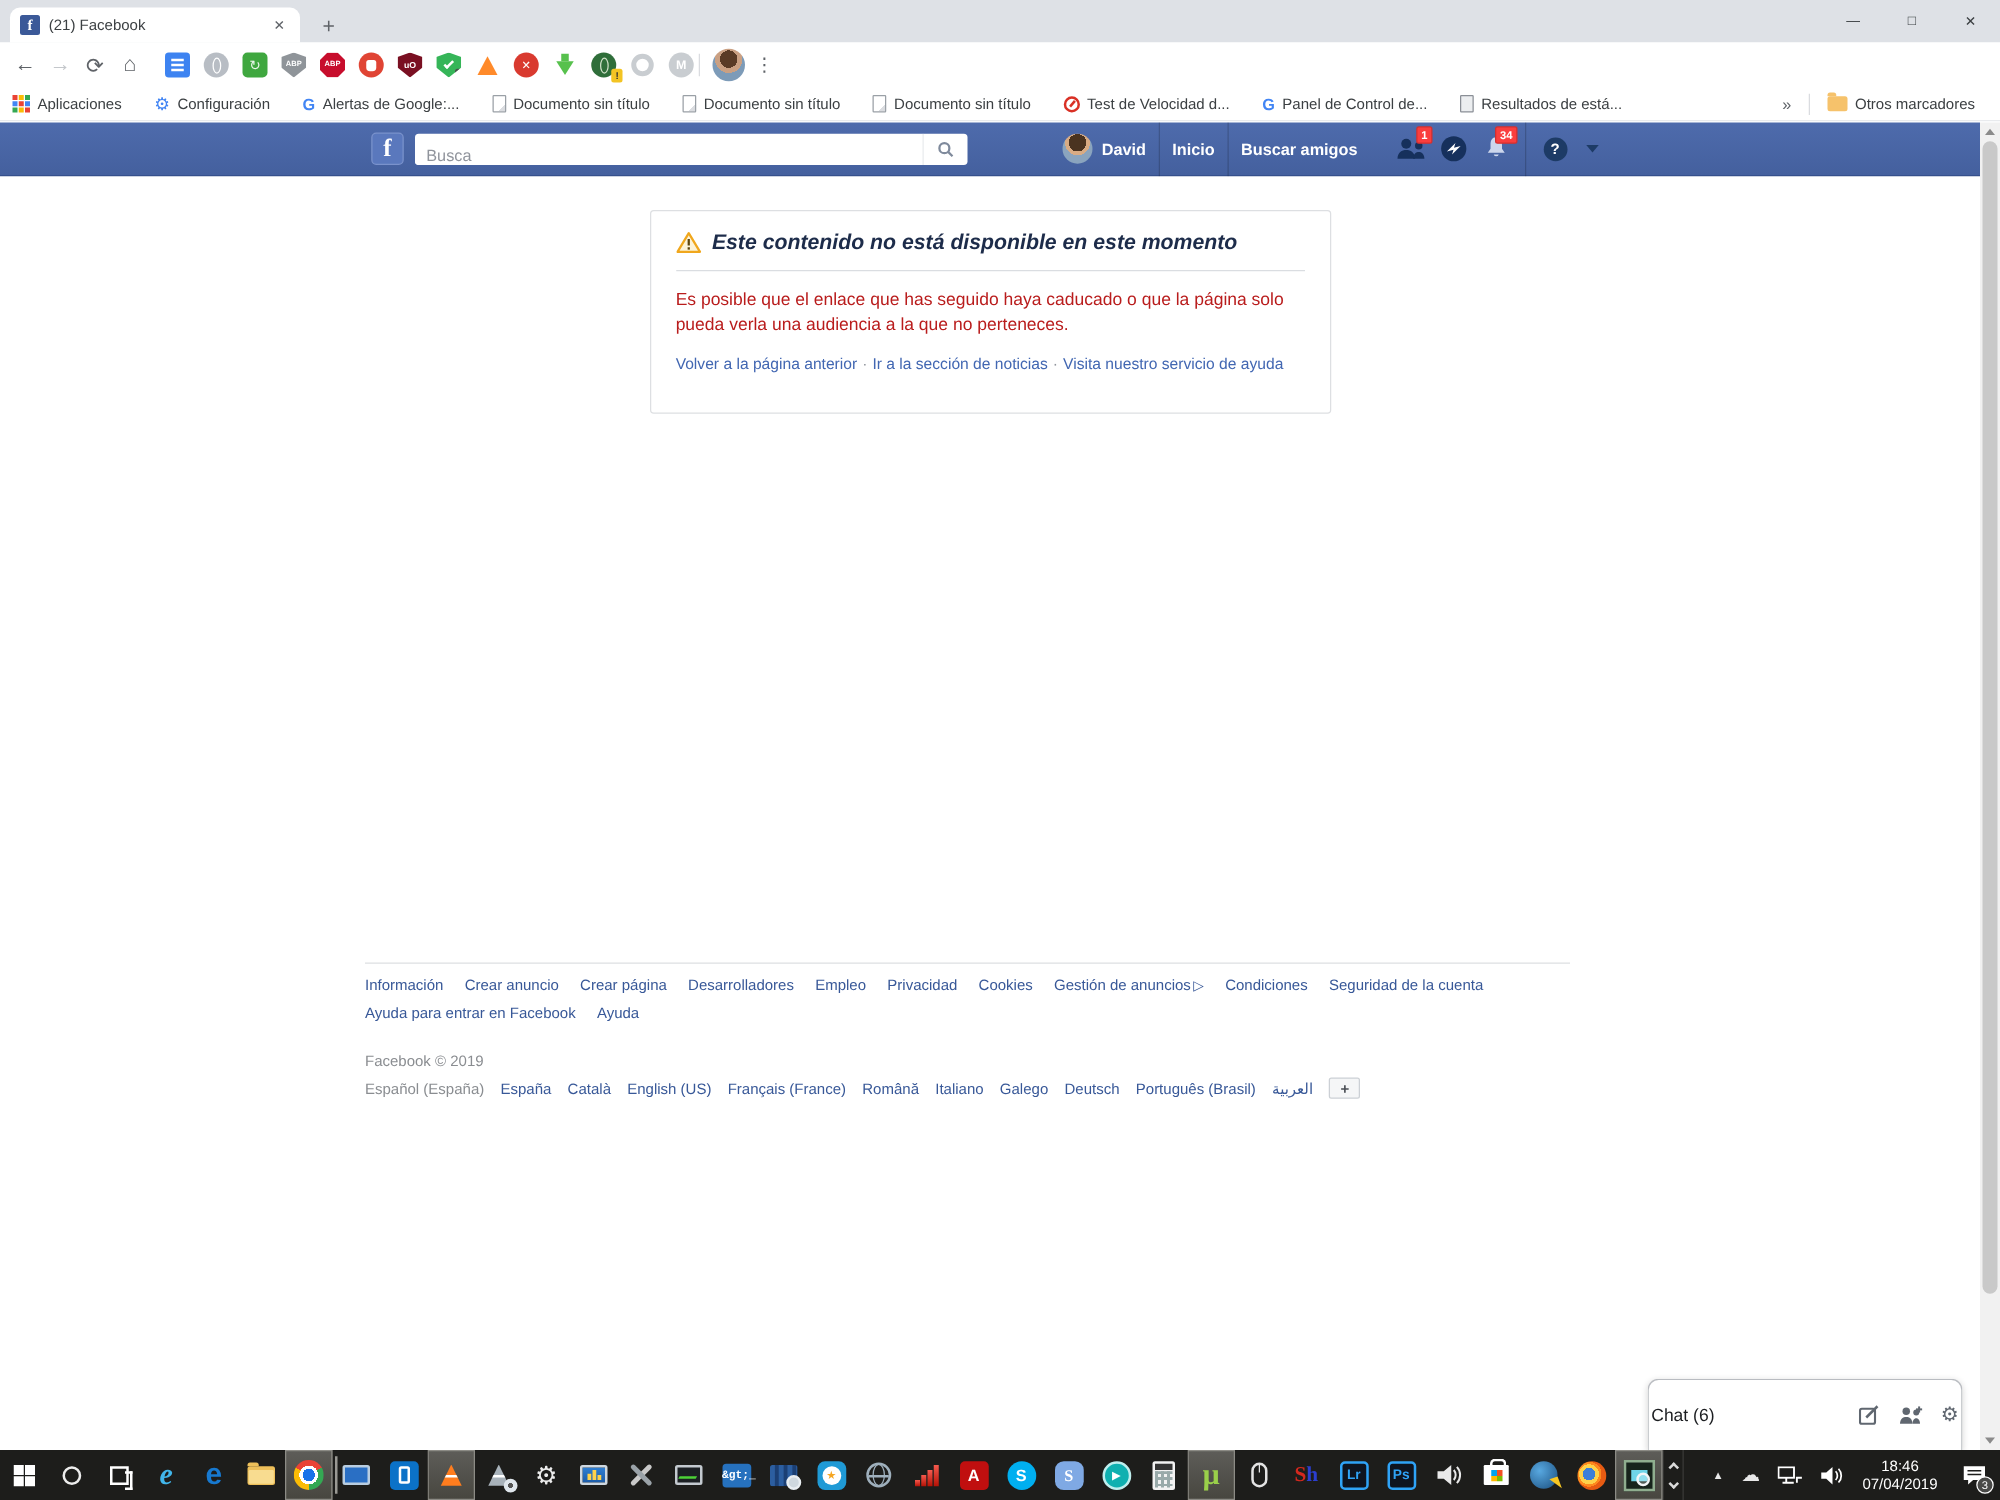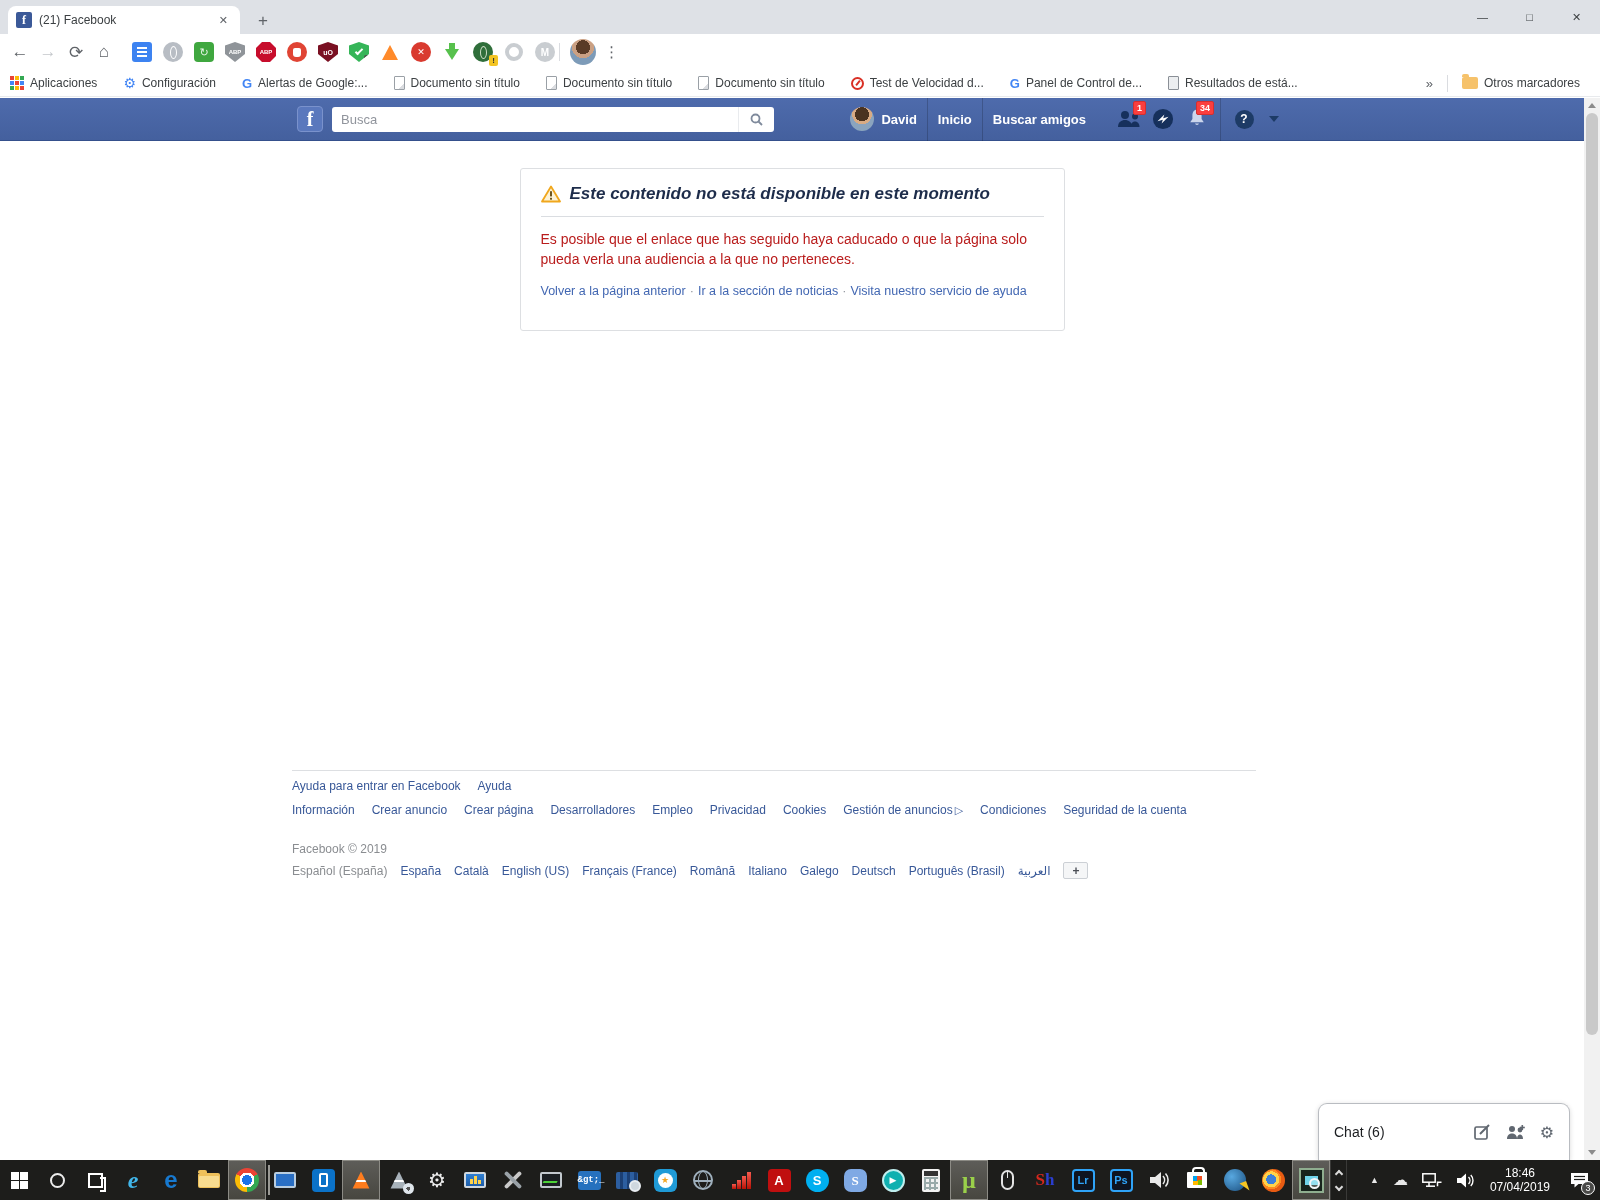--- a/index.html
+++ b/index.html
@@ -69,21 +69,21 @@
   .overflow-ch{color:#5f6368;font-size:13px;margin-right:14px;}
   .bm-sep{width:1px;height:17px;background:#dadce0;margin-right:14px;}
   .folder-ic{width:16px;height:12px;background:#f6c26b;border-radius:2px;position:relative;}
   .folder-ic::before{content:"";position:absolute;top:-3px;left:0;width:7px;height:3px;background:#f6c26b;border-radius:2px 2px 0 0;}
 
   
   .content{position:absolute;top:98px;left:0;width:1584px;bottom:40px;background:#fff;}
   .fbheader{height:43px;background:linear-gradient(#4e6bac,#44609e);border-bottom:1px solid #35508c;}
   .fbwrap{width:990px;height:100%;margin:0 auto;display:flex;align-items:center;}
   .fblogo{width:26px;height:26px;border-radius:4px;background:#5a78bd;border:1px solid #7a92cc;color:#fff;font:bold 20px/24px "Liberation Serif",serif;text-align:center;flex:0 0 26px;}
-  .fbsearch{display:flex;width:442px;height:25px;background:#fff;border-radius:3px;margin-left:9px;overflow:hidden;align-items:center;}
+  .fbsearch{display:flex;width:442px;height:25px;background:#fff;border-radius:3px;margin-left:9px;overflow:hidden;align-items:flex-end;}
   .fbsearch input{flex:1;border:0;outline:none;font-size:13px;padding:0 9px;color:#1d2129;}
   .fbsearch input::placeholder{color:#90949c;}
   .fbsearch-btn{width:36px;height:100%;display:flex;align-items:center;justify-content:center;border-left:1px solid #e9ebee;}
   .fbnav{margin-left:auto;display:flex;align-items:center;color:#fff;font-size:13px;font-weight:bold;height:100%;}
   .fb-avatar{width:24px;height:24px;border-radius:50%;background:radial-gradient(circle at 50% 30%,#4a3320 0 7px,#d8ab84 7px 10px,#8aa4be 10px);margin-right:7px;}
   .fbnav-item{padding:0 10px;height:100%;display:flex;align-items:center;}
   .fbnav-name{padding-right:10px;height:100%;display:flex;align-items:center;}
   .fb-vsep{width:1px;height:43px;background:rgba(0,0,0,0.18);}
   .jewels{display:flex;align-items:center;margin-left:16px;height:100%;}
   .jewel{width:34px;height:100%;display:flex;align-items:center;justify-content:center;position:relative;}
@@ -107,21 +107,21 @@
   .foot-row{display:flex;flex-wrap:wrap;column-gap:17px;row-gap:6px;margin-top:10px;color:#385898;}
   .foot-row a{color:#385898;text-decoration:none;white-space:nowrap;}
   .adch{font-size:11px;margin-left:2px;}
   .foot-copy{margin-top:25px;color:#8a8d91;}
   .lang-row{display:flex;align-items:center;column-gap:13px;margin-top:6px;color:#385898;flex-wrap:wrap;}
   .lang-cur{color:#8a8d91;}
   .lang-row a{color:#385898;text-decoration:none;white-space:nowrap;}
   .lang-add{display:inline-block;padding:0 8px;height:17px;line-height:16px;background:#f5f6f7;border:1px solid #ccd0d5;border-radius:2px;color:#4b4f56;font-weight:bold;}
 
   
-  .chatbar{position:absolute;right:30px;bottom:40px;width:252px;height:57px;background:#fff;border:1px solid #b9bcc1;border-bottom:none;border-radius:9px 9px 0 0;box-shadow:0 1px 5px rgba(0,0,0,0.15);display:flex;align-items:center;padding:0 15px;z-index:6;}
+  .chatbar{position:absolute;right:30px;bottom:40px;width:252px;height:57px;background:#fff;border:1px solid #b9bcc1;border-bottom:none;border-radius:9px 9px 0 0;box-shadow:0 1px 5px rgba(0,0,0,0.15);display:flex;align-items:center;padding:0 2px;z-index:6;}
   .chat-label{flex:1;font-size:14px;color:#1c1e21;}
   .chat-ic{margin-left:15px;display:flex;align-items:center;color:#606770;}
   .chat-gear{font-size:16px;color:#606770;margin-left:15px;}
 
   
   .scrollbar{position:absolute;right:0;top:98px;bottom:40px;width:16px;background:#f1f1f1;z-index:5;}
   .sb-arrow{position:absolute;left:0;width:16px;height:15px;display:flex;align-items:center;justify-content:center;}
   .sb-arrow.up{top:0;}
   .sb-arrow.down{bottom:0;}
   .tri-up{width:0;height:0;border-left:4px solid transparent;border-right:4px solid transparent;border-bottom:5px solid #8b8b8b;}
@@ -393,35 +393,35 @@
       </div>
       <hr class="err-hr">
       <p class="err-body">Es posible que el enlace que has seguido haya caducado o que la página solo pueda verla una audiencia a la que no perteneces.</p>
       <p class="err-links">
         <a href="#">Volver a la página anterior</a><span class="err-dot">·</span><a href="#">Ir a la sección de noticias</a><span class="err-dot">·</span><a href="#">Visita nuestro servicio de ayuda</a>
       </p>
     </div>
 
     <div class="fbfooter">
       <div class="foot-divider"></div>
-      <div class="foot-row" style="margin-top:8px;">
-        <a href="#">Ayuda para entrar en Facebook</a>
-        <a href="#">Ayuda</a>
-      </div>
       <div class="foot-row">
         <a href="#">Información</a>
         <a href="#">Crear anuncio</a>
         <a href="#">Crear página</a>
         <a href="#">Desarrolladores</a>
         <a href="#">Empleo</a>
         <a href="#">Privacidad</a>
         <a href="#">Cookies</a>
         <a href="#"><span>Gestión de anuncios</span><span class="adch">▷</span></a>
         <a href="#">Condiciones</a>
         <a href="#">Seguridad de la cuenta</a>
+      </div>
+      <div class="foot-row" style="margin-top:8px;">
+        <a href="#">Ayuda para entrar en Facebook</a>
+        <a href="#">Ayuda</a>
       </div>
       <div class="foot-copy">Facebook © 2019</div>
       <div class="lang-row">
         <span class="lang-cur">Español (España)</span>
         <a href="#">España</a>
         <a href="#">Català</a>
         <a href="#">English (US)</a>
         <a href="#">Français (France)</a>
         <a href="#">Română</a>
         <a href="#">Italiano</a>

